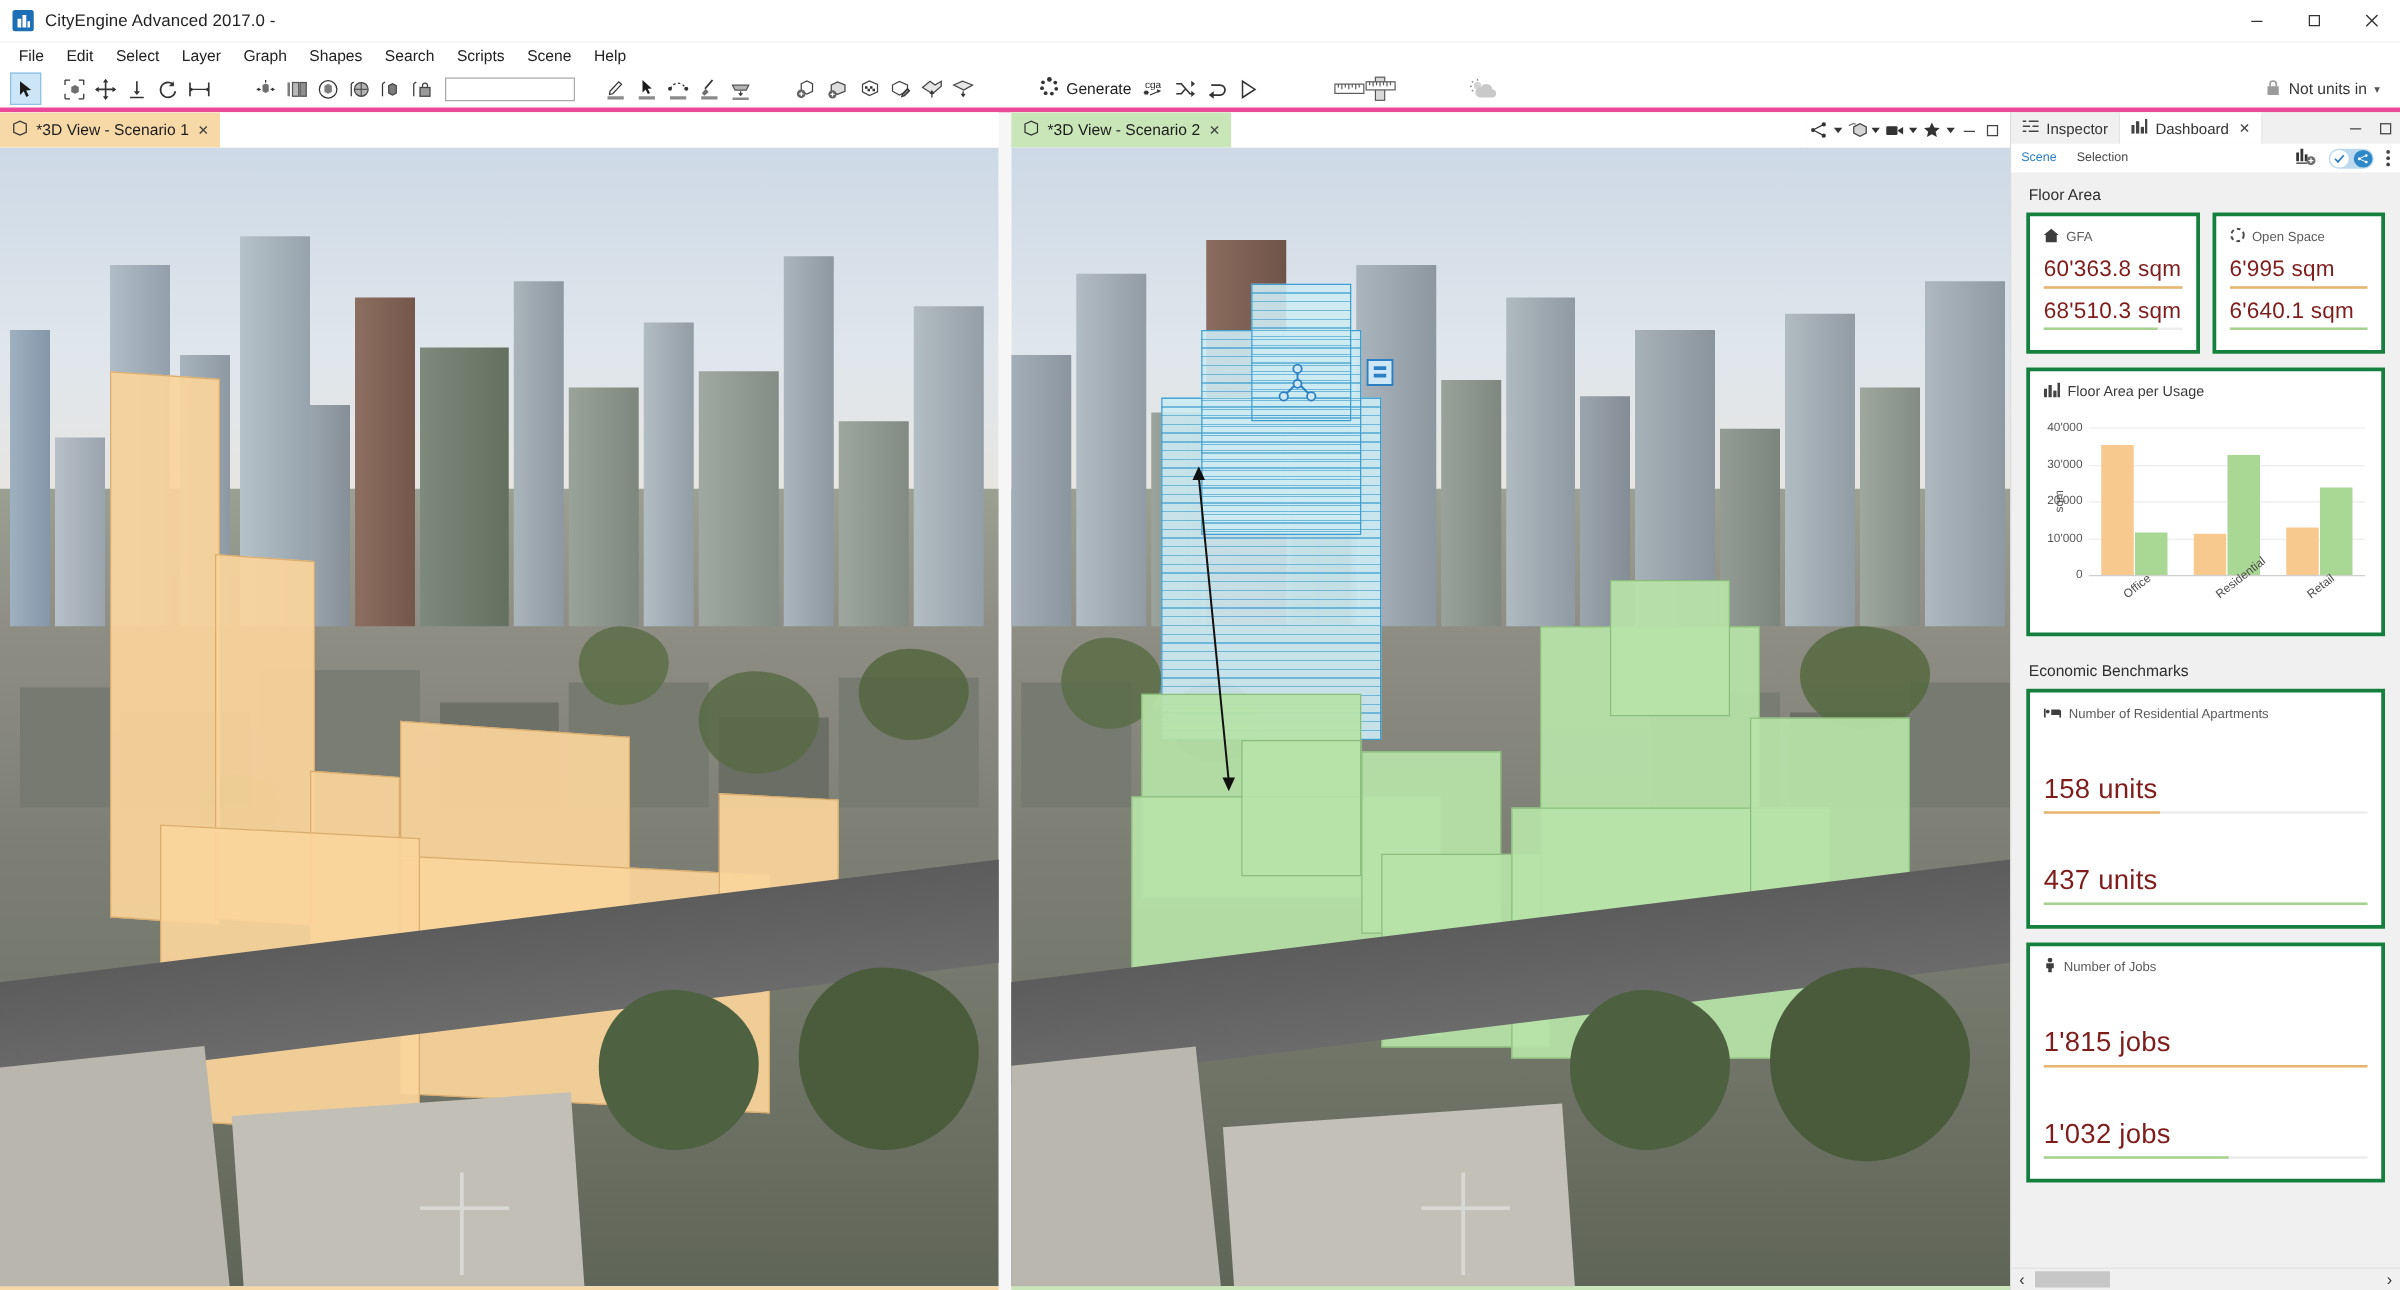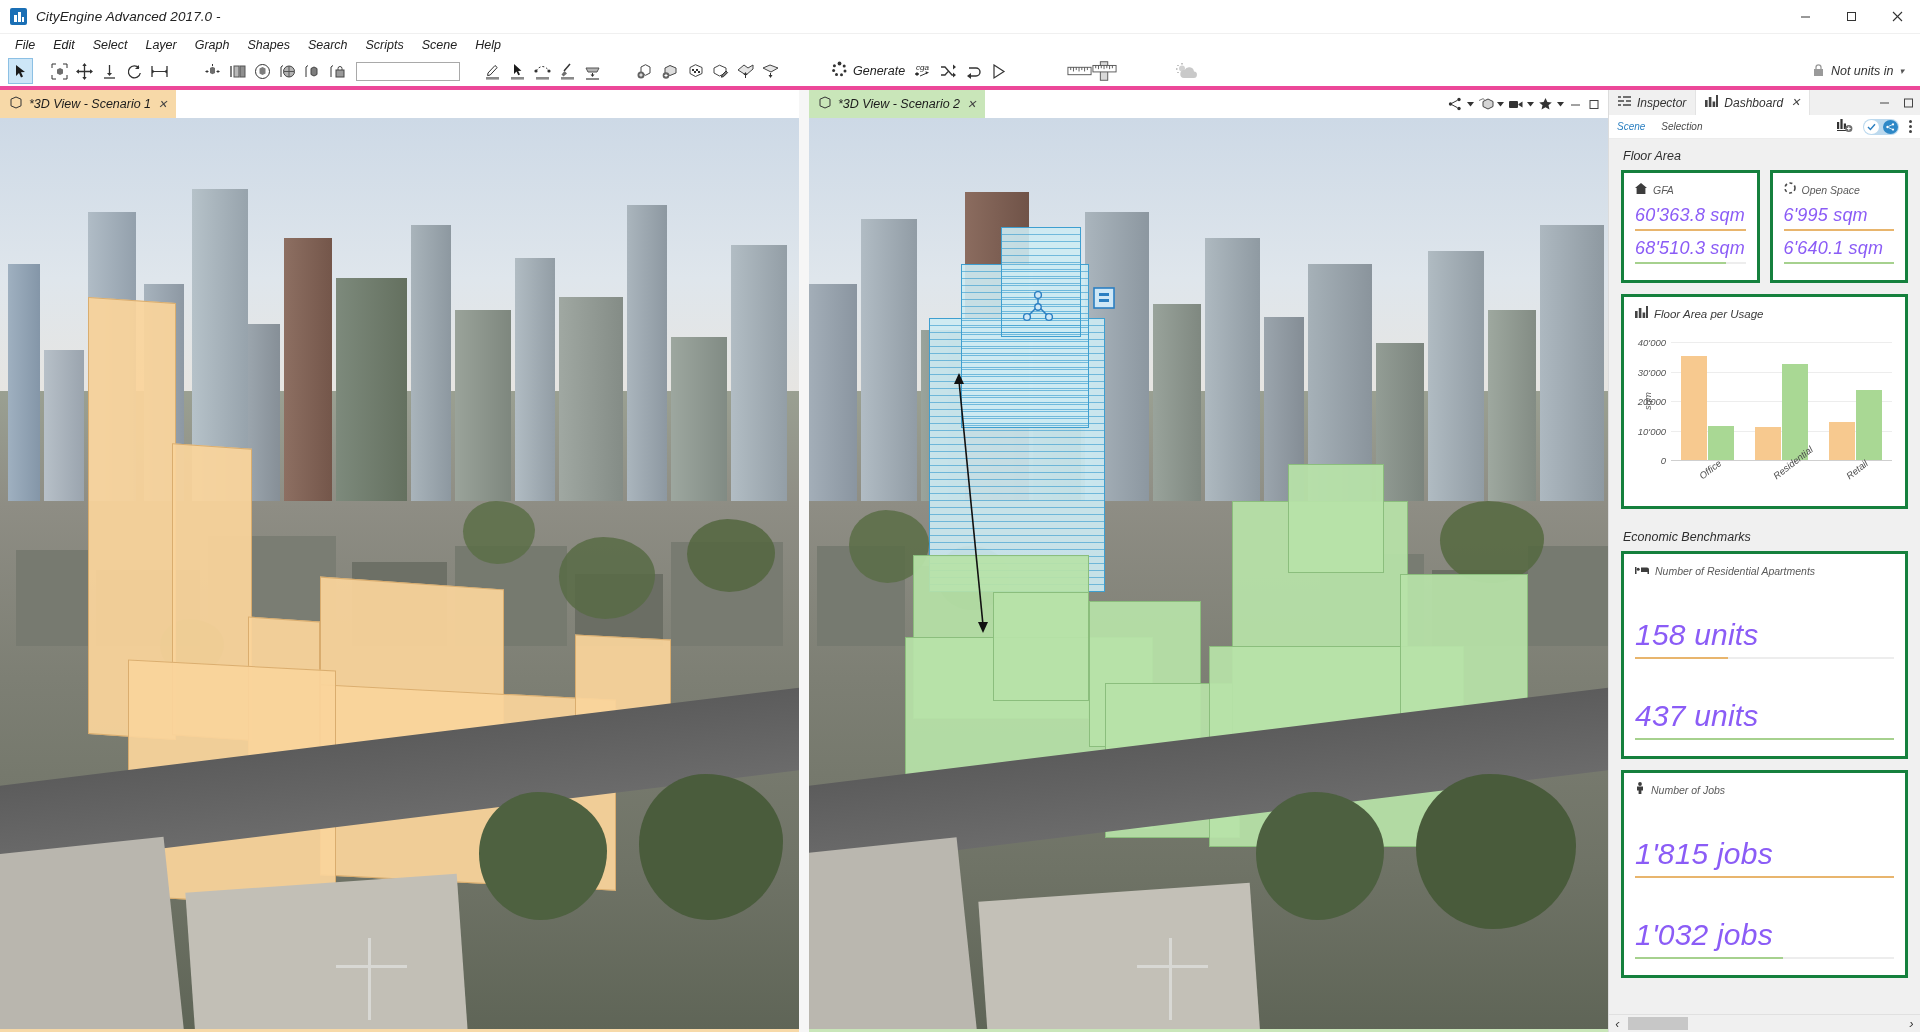--- a/index.html
+++ b/index.html
@@ -3,21 +3,21 @@
 <meta charset="utf-8">
 <style>
   * { box-sizing: border-box; margin:0; padding:0; }
   html,body { width:1920px; height:1032px; overflow:hidden; }
   body {
     font-family: "Liberation Sans", sans-serif;
     font-size: 13px;
     color:#1f1f1f;
     background:#ffffff;
   }
-  .app { width:1920px; height:1032px; display:flex; flex-direction:column; background:#f6f6f6;font-style:italic; }
+  .app { width:1920px; height:1032px; display:flex; flex-direction:column; background:#f6f6f6; }
 
   
   .titlebar {
     height:34px; display:flex; align-items:center;
     background:#ffffff; border-bottom:1px solid #f0f0f0;
     padding-left:10px; flex:0 0 34px;
   }
   .app-icon {
     width:17px;height:17px;border-radius:2px;background:#1a6fb5;
     display:flex;align-items:center;justify-content:center;margin-right:9px;
@@ -145,22 +145,22 @@
 
   .rp-scroll{ flex:1; overflow:hidden; padding:0 12px; min-height:0;}
   .sec-title{ font-size:12.5px;color:#2e2e2e;padding:10px 2px 7px; }
   .card{
     background:#fff;border:3px solid #15803d;padding:9px 11px 10px;margin-bottom:11px;
   }
   .card-row{ display:flex; gap:10px; margin-bottom:11px; }
   .card-row .card{ flex:1; margin-bottom:0; }
   .card-head{ display:flex;align-items:center;gap:6px;margin-bottom:7px; }
   .card-head .lbl{ font-size:10.5px;color:#5a5a5a; }
-  .metric{ font-size:18px;color:#8b5cf6;padding:1px 0 3px; letter-spacing:.2px;}
-  .metric.big{ font-size:30px; padding:4px 0 5px;margin-top:36px;}
+  .metric{ font-size:18px;color:#7f1d1d;padding:1px 0 3px; letter-spacing:.2px;}
+  .metric.big{ font-size:22px; padding:4px 0 5px;margin-top:36px;}
   .uline{ height:2px; background:#ededed; margin-bottom:6px; position:relative;}
   .uline i{ position:absolute;left:0;top:0;height:2px;display:block; }
   .uline.o i{ background:#e8b56d; }
   .uline.g i{ background:#a6d18e; }
 
   
   .chart-wrap{ padding:6px 2px 2px; }
   .chart{ position:relative; height:118px; margin:8px 0 0 34px; }
   .ylab{
     position:absolute;left:-32px;top:50%;transform:translateY(-50%) rotate(-90deg);

